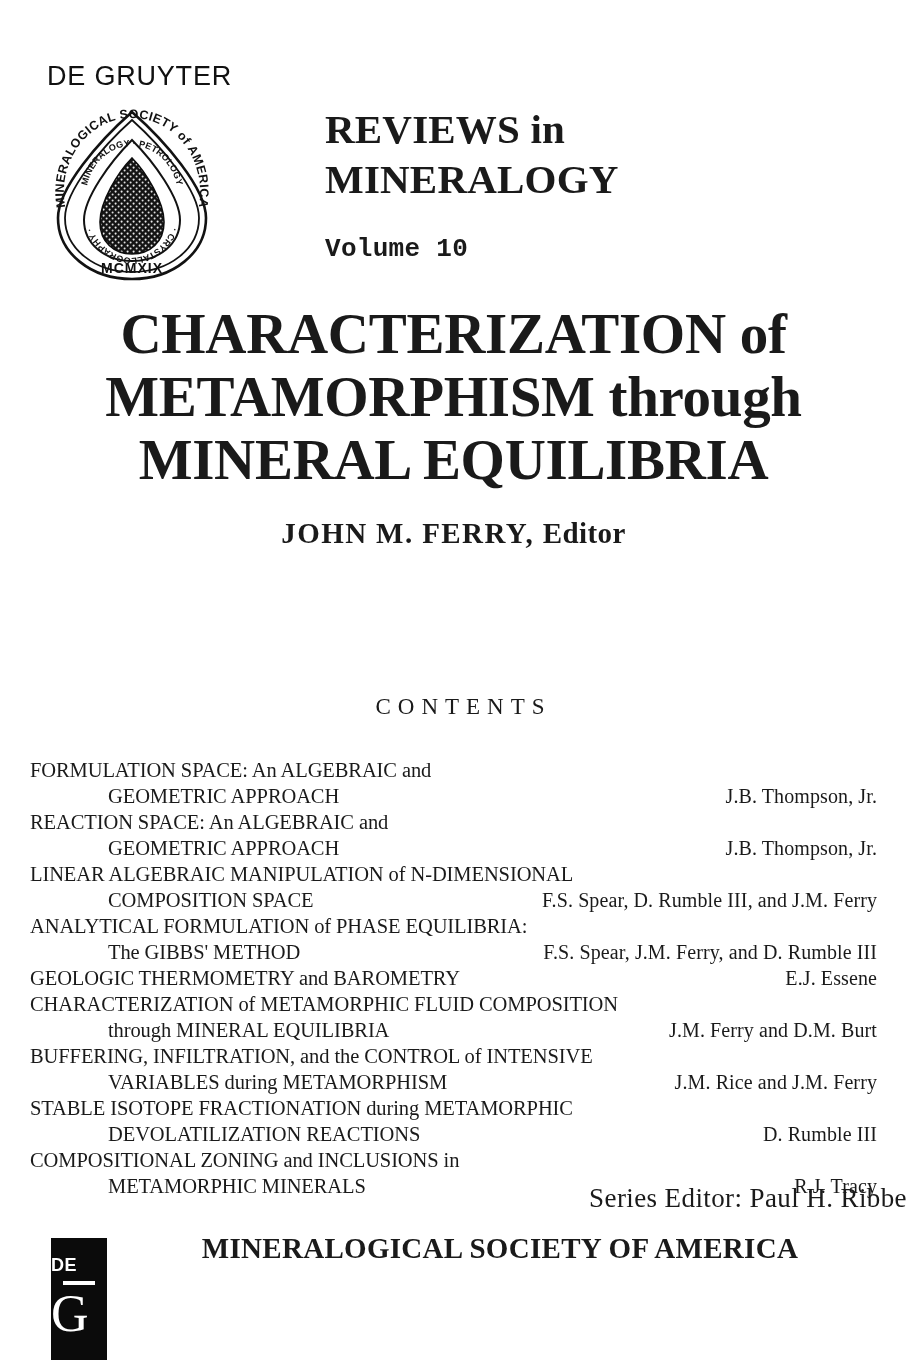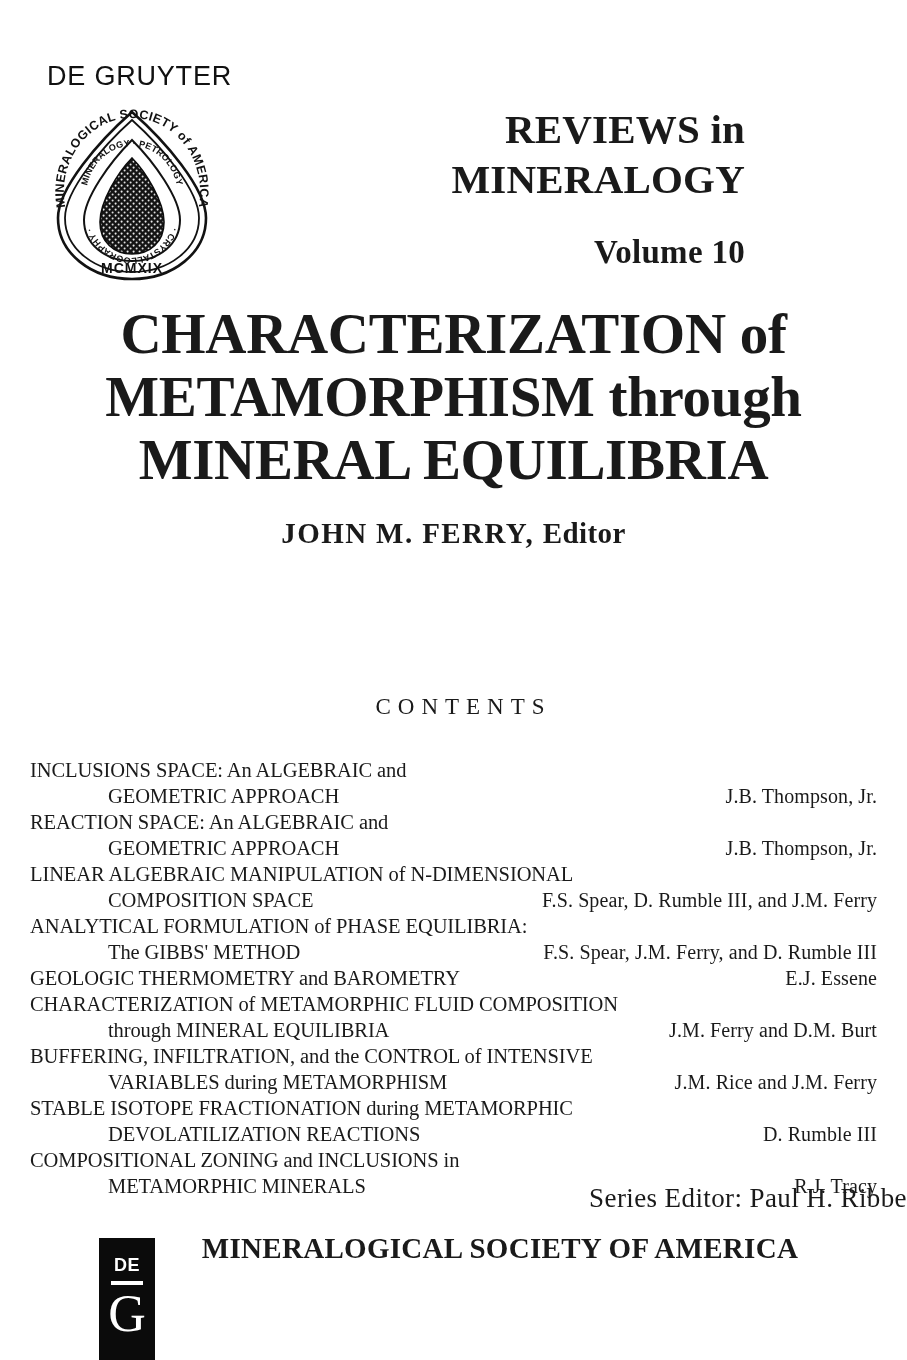--- a/index.html
+++ b/index.html
@@ -41,33 +41,34 @@
     height: 178px;
   }
   .seal svg { display: block; width: 100%; height: 100%; }
 
   
   .masthead {
     position: absolute;
     left: 325px;
     top: 104px;
     width: 420px;
-    text-align: right;
+    text-align: left;
   }
   .mast-line {
     font-size: 41px;
     line-height: 50px;
     font-weight: bold;
     letter-spacing: 0.2px;
   }
   .mast-volume {
     margin-top: 30px;
-    font-size: 33px;
+    font-size: 26px;
     font-weight: bold;
     letter-spacing: 0.3px;
+    font-family: Liberation Mono, monospace;
   }
 
   
   .title-block {
     position: absolute;
     left: 0;
     top: 302px;
     width: 907px;
     text-align: center;
   }
@@ -145,22 +146,21 @@
 
   
   .deg-block {
     position: absolute;
     left: 51px;
     top: 1238px;
     width: 56px;
     height: 122px;
     background: #0b0b0b;
     color: #ffffff;
-    text-align: center;
-    margin-left: 48px;
+    text-align: left;
   }
   .deg-de {
     font-family: "Liberation Sans", sans-serif;
     font-weight: bold;
     font-size: 18px;
     letter-spacing: 0.5px;
     padding-top: 18px;
     line-height: 1;
   }
   .deg-rule {
@@ -238,21 +238,21 @@
     <div class="editor-line">
       <span>JOHN M. FERRY,</span>
       <span class="ed-role">Editor</span>
     </div>
   </div>
 
   <div class="contents-heading">CONTENTS</div>
 
   <div class="toc">
 
-    <div class="toc-line">INCLUSIONS SPACE: An ALGEBRAIC and</div>
+    <div class="toc-line">FORMULATION SPACE: An ALGEBRAIC and</div>
     <div class="toc-line indent">
       <span>GEOMETRIC APPROACH</span>
       <span class="toc-author">J.B. Thompson, Jr.</span>
     </div>
 
     <div class="toc-line">REACTION SPACE: An ALGEBRAIC and</div>
     <div class="toc-line indent">
       <span>GEOMETRIC APPROACH</span>
       <span class="toc-author">J.B. Thompson, Jr.</span>
     </div>

